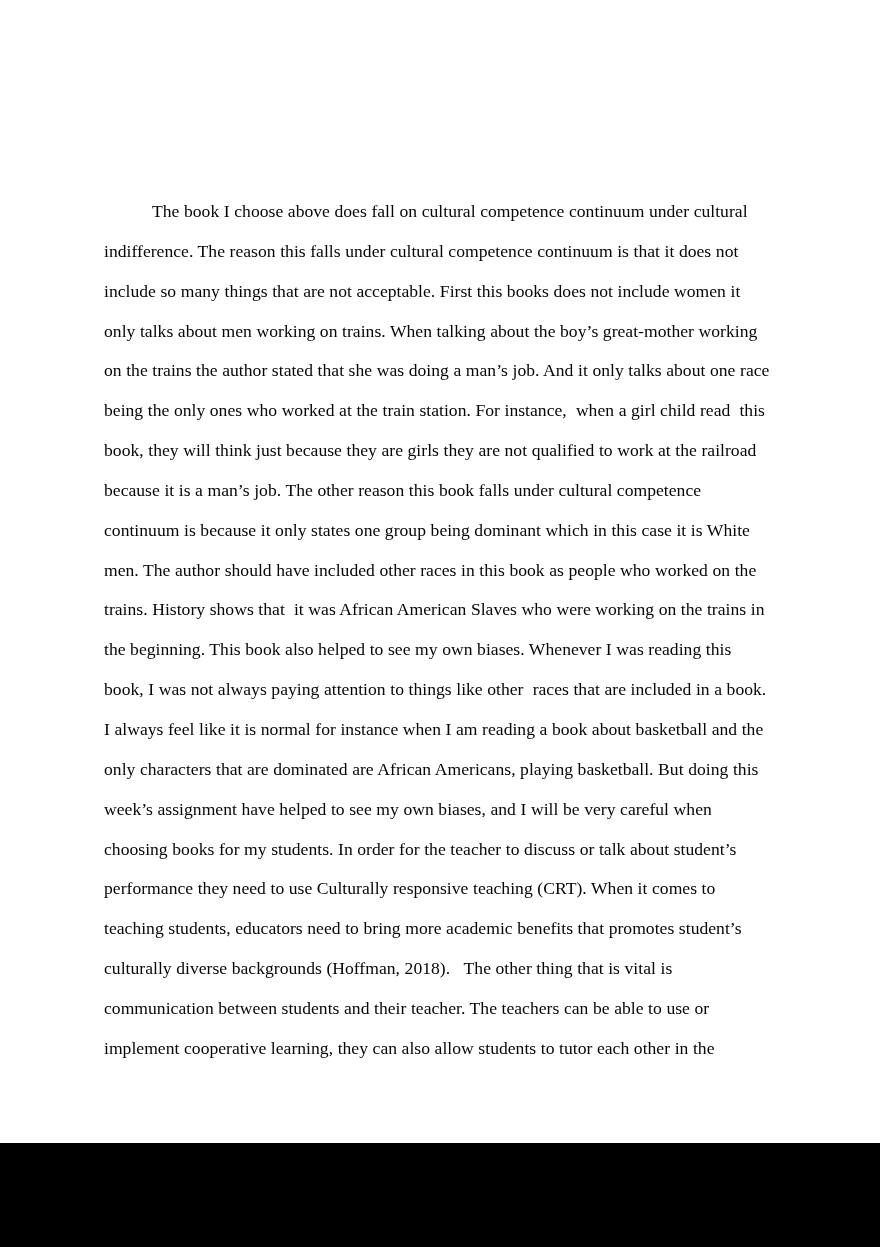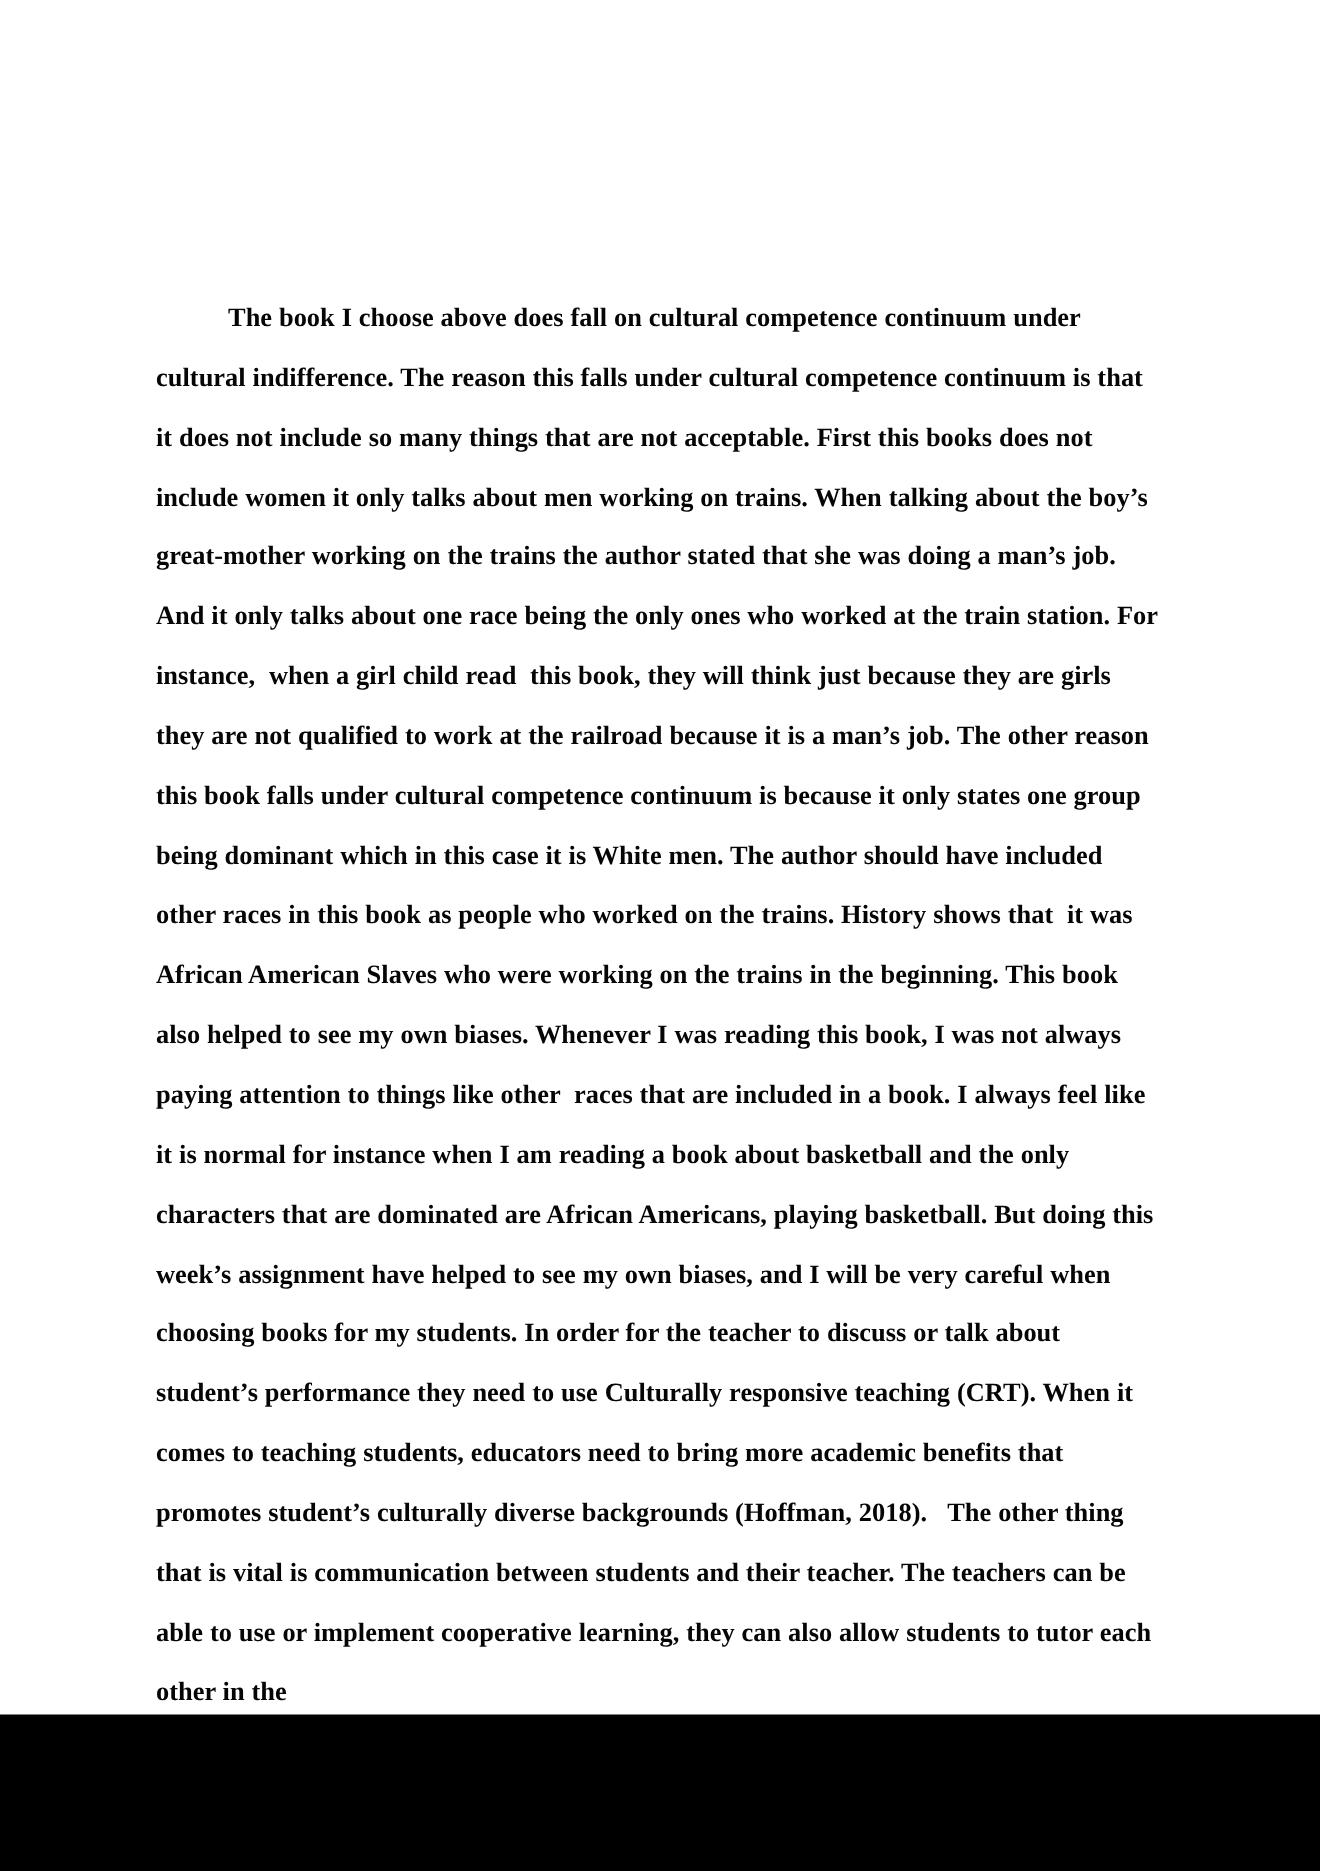--- a/index.html
+++ b/index.html
@@ -30,21 +30,20 @@
   .doc-paragraph {
     margin: 0;
     font-size: 17.6px;
     line-height: 39.85px;
     color: #050505;
     text-align: left;
     text-indent: 48px;
     white-space: pre-wrap;
     word-spacing: 0.15px;
     letter-spacing: 0.02px;
-    font-weight: bold;
     -webkit-font-smoothing: antialiased;
   }
   .footer-bar {
     position: absolute;
     left: 0;
     top: 1143px;
     width: 880px;
     height: 104px;
     background: #000000;
   }

